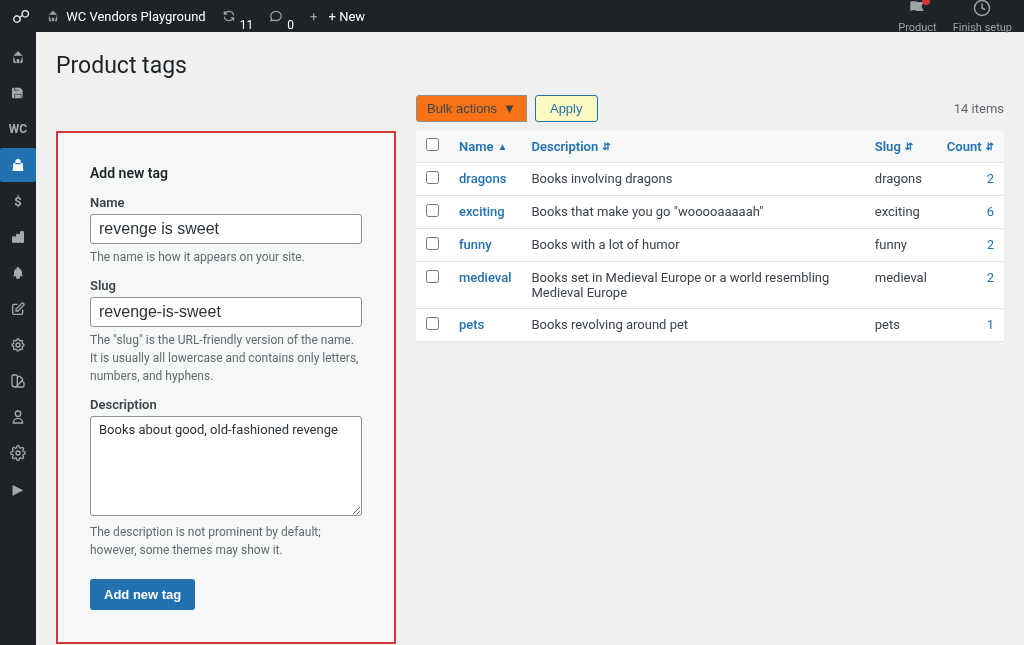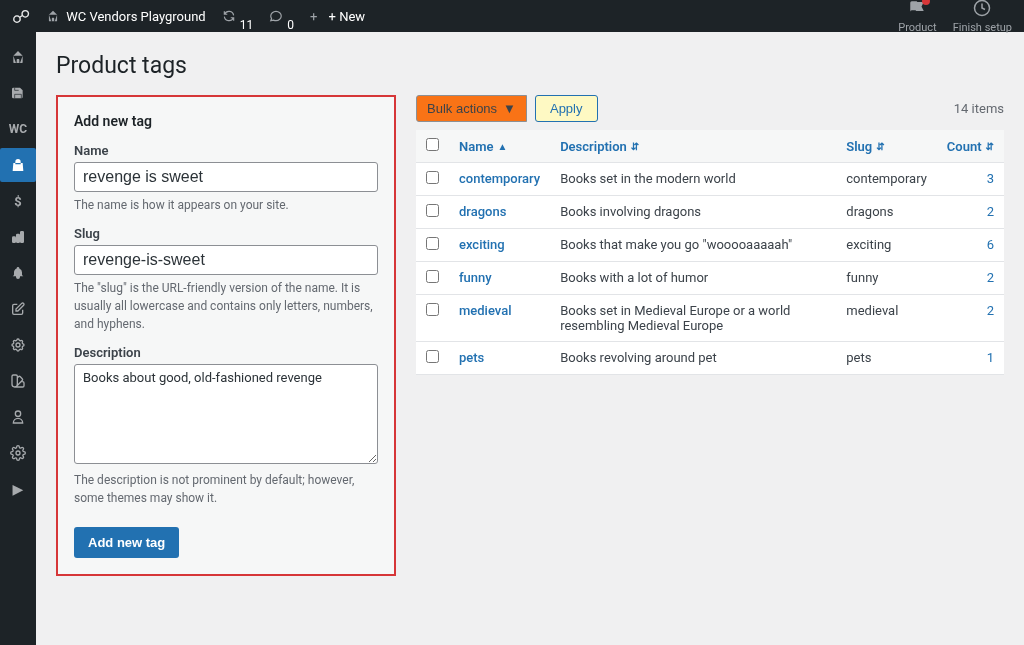--- a/index.html
+++ b/index.html
@@ -73,23 +73,24 @@
     .content-layout {
       display: flex;
       gap: 20px;
       align-items: flex-start;
     }
 
     
     .add-tag-form {
       border: 2px solid #d63638;
       background: #f6f7f7;
-      padding: 16px;
+      padding: 32px;
       width: 340px;
       flex-shrink: 0;
+      margin-top: 36px;
     }
     .add-tag-form h2 {
       font-size: 14px;
       font-weight: 600;
       margin-bottom: 14px;
       color: #1d2327;
     }
     .form-field { margin-bottom: 12px; }
     .form-field label {
       display: block;
@@ -380,31 +381,20 @@
             </th>
             <th style="text-align:right">
               <a href="#" style="justify-content:flex-end">
                 <span>Count</span>
                 <span class="sort-arrow">⇵</span>
               </a>
             </th>
           </tr>
         </thead>
         <tbody id="table-body">
-        <tr>
-      <td class="check-col">
-        <input type="checkbox" style="">
-      </td>
-      <td>
-        <a class="tag-link" href="#">contemporary</a>
-      </td>
-      <td>Books set in the modern world</td>
-      <td>contemporary</td>
-      <td class="count-val">3</td>
-    </tr>
             <tr>
       <td class="check-col">
         <input type="checkbox" style="">
       </td>
       <td>
         <a class="tag-link" href="#">dragons</a>
       </td>
       <td>Books involving dragons</td>
       <td>dragons</td>
       <td class="count-val">2</td>

